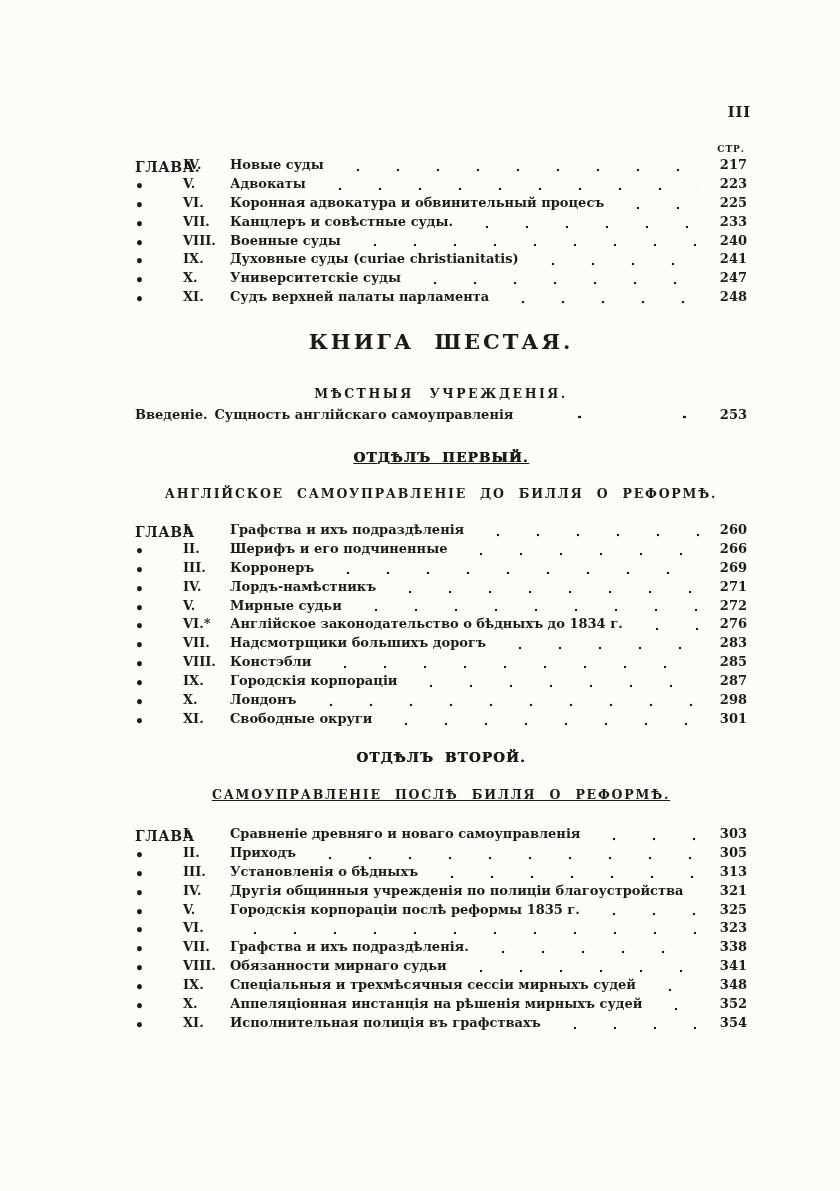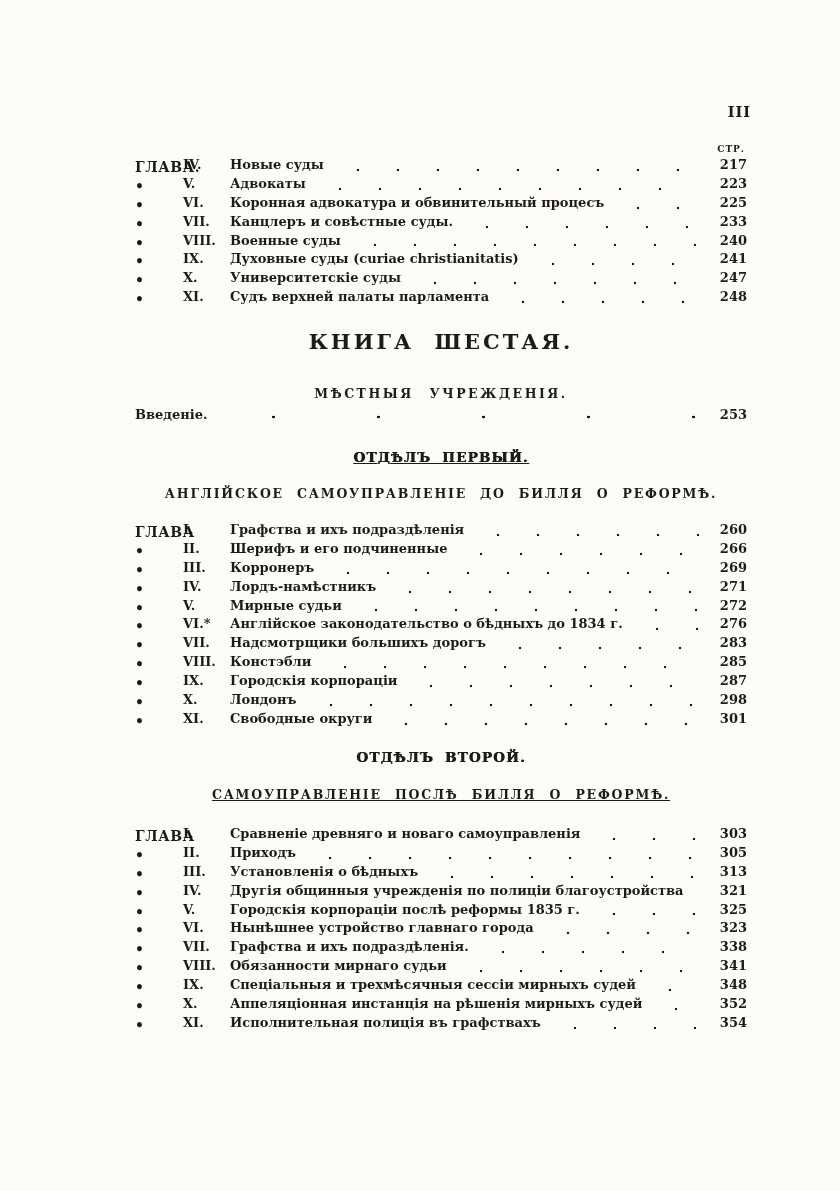--- a/index.html
+++ b/index.html
@@ -136,20 +136,21 @@
         <span class="leader"></span>
         <span class="c-page">248</span>
       </div>
     </div>
 
   <div class="h-book">КНИГА ШЕСТАЯ.</div>
   <div class="h-book-sub">МѢСТНЫЯ УЧРЕЖДЕНІЯ.</div>
 
   <div class="intro-row">
     <span>Введеніе.</span>
+    <span class="c-title">Сущность англійскаго самоуправленія</span>
     <span class="leader leader-sparse"></span>
     <span class="c-page">253</span>
   </div>
 
   <div class="h-otdel" id="otdel1">ОТДѢЛЪ ПЕРВЫЙ.</div>
   <div class="h-otsub" id="otsub1">АНГЛІЙСКОЕ САМОУПРАВЛЕНІЕ ДО БИЛЛЯ О РЕФОРМѢ.</div>
 
   <div class="toc toc-s1">
 
       <div class="toc-row">
@@ -282,21 +283,20 @@
         <span class="c-label">•</span>
         <span class="c-num">V.</span>
         <span class="c-title">Городскія корпораціи послѣ реформы 1835 г.</span>
         <span class="leader"></span>
         <span class="c-page">325</span>
       </div>
 
       <div class="toc-row">
         <span class="c-label">•</span>
         <span class="c-num">VI.</span>
-        <span class="c-title">Нынѣшнее устройство главнаго города</span>
         <span class="leader"></span>
         <span class="c-page">323</span>
       </div>
 
       <div class="toc-row">
         <span class="c-label">•</span>
         <span class="c-num">VII.</span>
         <span class="c-title">Графства и ихъ подраздѣленія.</span>
         <span class="leader"></span>
         <span class="c-page">338</span>

